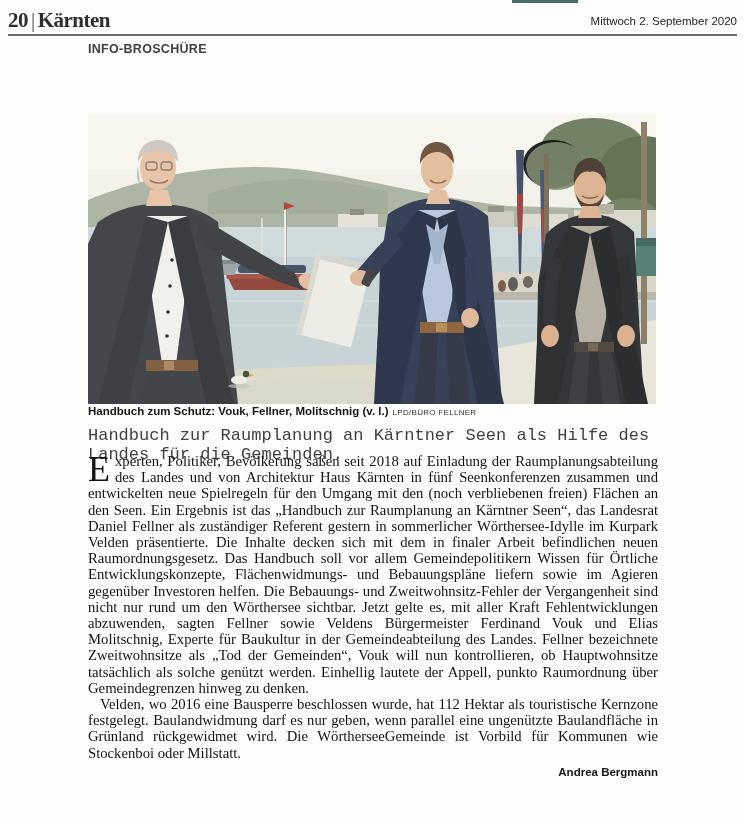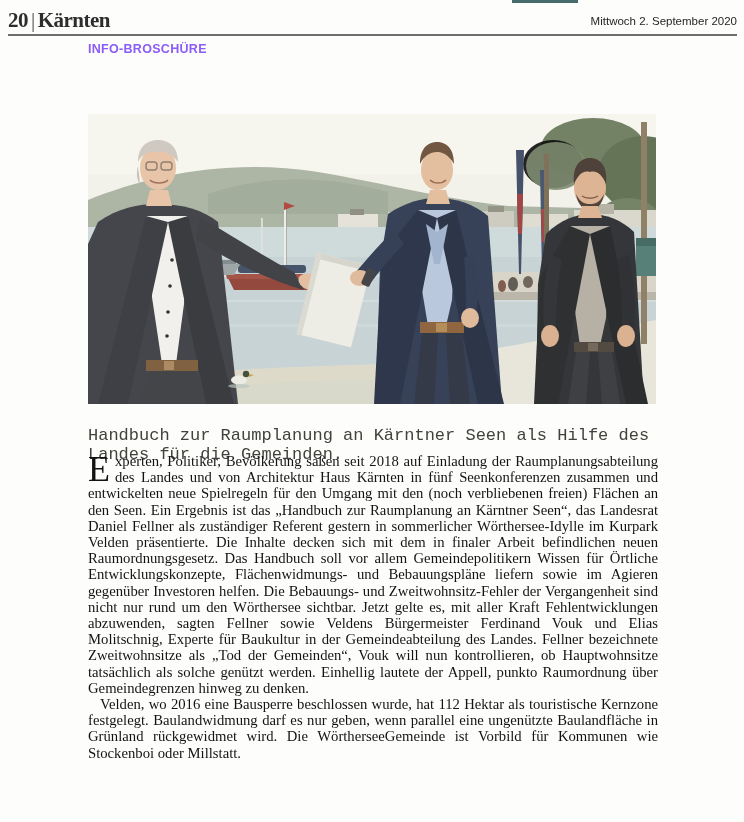--- a/index.html
+++ b/index.html
@@ -42,21 +42,21 @@
     width: 729px; height: 2px;
     background: #6e6e6e;
   }
   .kicker {
     position: absolute;
     left: 88px; top: 42px;
     font-family: "Liberation Sans", sans-serif;
     font-weight: bold;
     font-size: 12.5px;
     letter-spacing: 0.3px;
-    color: #8b5cf6;
+    color: #404040;
     text-align: center;
   }
   .headline {
     position: absolute;
     left: 87px; top: 60px;
     width: 620px;
     font-family: "Liberation Serif", serif;
     font-weight: bold;
     font-size: 33px;
     letter-spacing: -0.8px;
@@ -297,21 +297,25 @@
         <ellipse cx="151" cy="266" rx="8" ry="4.5" fill="#ecebe2"></ellipse>
         <circle cx="158" cy="260" r="3.2" fill="#3a4a34"></circle>
         <path d="M161,260 L166,261 L161,263 Z" fill="#c8a040"></path>
         <ellipse cx="151" cy="272" rx="11" ry="2" fill="#b9c3bd" opacity="0.7"></ellipse>
       </g>
 
       <rect x="0" y="0" width="568" height="290" fill="#ffffff" opacity="0.05"></rect>
     </svg>
   </figure>
 
+  <figcaption class="caption">
+    <span class="cap-bold">Handbuch zum Schutz: Vouk, Fellner, Molitschnig (v. l.)</span><span class="credit">LPD/BÜRO FELLNER</span>
+  </figcaption>
 
   <h2 class="subhead">Handbuch zur Raumplanung an Kärntner Seen als Hilfe des Landes für die Gemeinden.</h2>
 
   <div class="article-body">
     <p><span class="dropcap">E</span><span>xperten, Politiker, Bevölkerung saßen seit 2018 auf Einladung der Raumplanungsabteilung des Landes und von Architektur Haus Kärnten in fünf Seenkonferenzen zusammen und entwickelten neue Spielregeln für den Umgang mit den (noch verbliebenen freien) Flächen an den Seen. Ein Ergebnis ist das „Handbuch zur Raumplanung an Kärntner Seen“, das Landesrat Daniel Fellner als zuständiger Referent gestern in sommerlicher Wörthersee-Idylle im Kurpark Velden präsentierte. Die Inhalte decken sich mit dem in finaler Arbeit befindlichen neuen Raumordnungsgesetz. Das Handbuch soll vor allem Gemeindepolitikern Wissen für Örtliche Entwicklungskonzepte, Flächenwidmungs- und Bebauungspläne liefern sowie im Agieren gegenüber Investoren helfen. Die Bebauungs- und Zweitwohnsitz-Fehler der Vergangenheit sind nicht nur rund um den Wörthersee sichtbar. Jetzt gelte es, mit aller Kraft Fehlentwicklungen abzuwenden, sagten Fellner sowie Veldens Bürgermeister Ferdinand Vouk und Elias Molitschnig, Experte für Baukultur in der Gemeindeabteilung des Landes. Fellner bezeichnete Zweitwohnsitze als „Tod der Gemeinden“, Vouk will nun kontrollieren, ob Hauptwohnsitze tatsächlich als solche genützt werden. Einhellig lautete der Appell, punkto Raumordnung über Gemeindegrenzen hinweg zu denken.</span></p>
     <p class="p-indent">Velden, wo 2016 eine Bausperre beschlossen wurde, hat 112 Hektar als touristische Kernzone festgelegt. Baulandwidmung darf es nur geben, wenn parallel eine ungenützte Baulandfläche in Grünland rückgewidmet wird. Die WörtherseeGemeinde ist Vorbild für Kommunen wie Stockenboi oder Millstatt.</p>
+    <div class="byline">Andrea Bergmann</div>
   </div>
 
 </div>
 
 </body></html>

